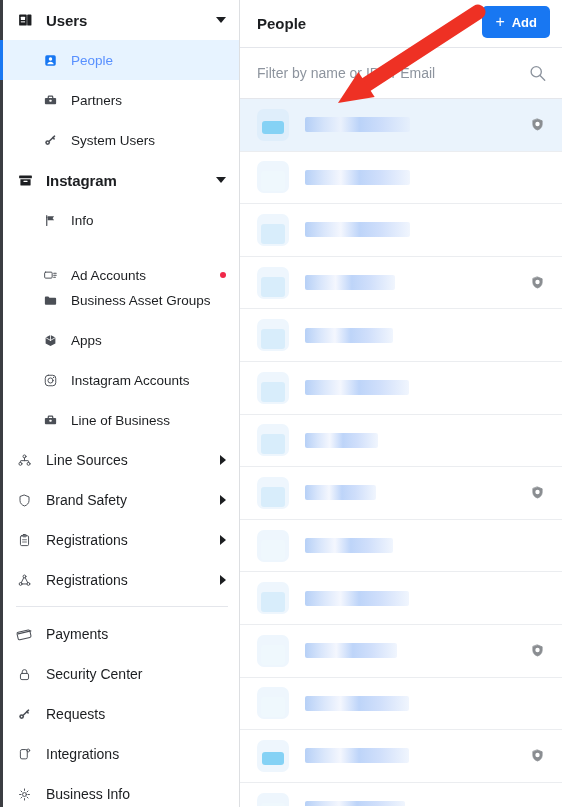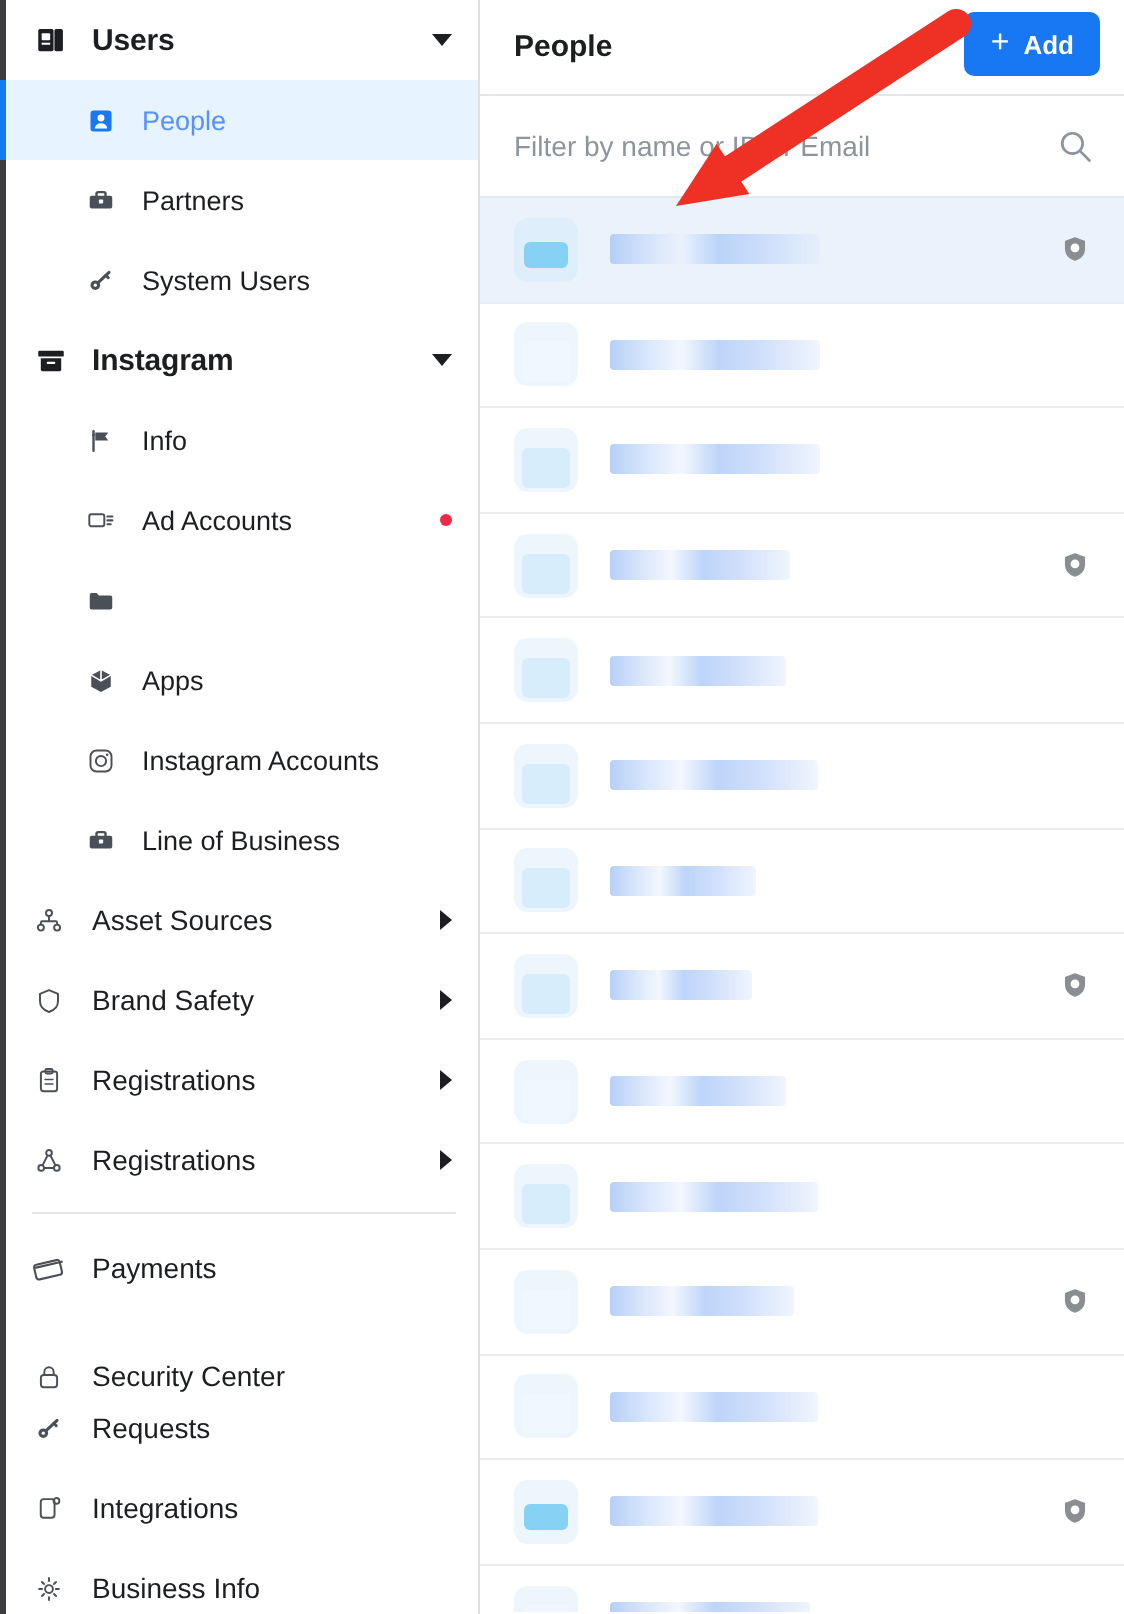--- a/index.html
+++ b/index.html
@@ -344,36 +344,37 @@
         <div class="nav-item sub" style="top:200px">
           <span class="it-icon">
             <svg width="15" height="15" viewBox="0 0 20 20" fill="none" stroke="currentColor" stroke-width="1.3" stroke-linecap="round" stroke-linejoin="round">
               <path d="M5 3.5v13" stroke="currentColor" stroke-width="1.6"></path>
               <path d="M6.2 4.4h8.6l-2 2.6 2 2.6H6.2z" fill="currentColor" stroke="none"></path>
               <circle cx="5" cy="6" r="0.9" fill="currentColor" stroke="none"></circle>
             </svg>
           </span>
           <span class="it-label">Info</span>
         </div>
-        <div class="nav-item sub" style="top:240px">
+        <div class="nav-item sub" style="top:255px">
           <span class="it-icon">
             <svg width="15" height="15" viewBox="0 0 20 20" fill="none" stroke="currentColor" stroke-width="1.3" stroke-linecap="round" stroke-linejoin="round">
               <rect x="2.2" y="5.5" width="10" height="8" rx="1.3"></rect>
               <path d="M14.3 7h3.3M14.3 9.6h3.3M14.3 12.2h2.2" stroke-width="1.4"></path>
             </svg>
           </span>
           <span class="it-label">Ad Accounts</span>
           <span class="red-dot"></span>
         </div>
         <div class="nav-item sub" style="top:280px">
           <span class="it-icon">
             <svg width="15" height="15" viewBox="0 0 20 20" fill="none" stroke="currentColor" stroke-width="1.3" stroke-linecap="round" stroke-linejoin="round">
               <path d="M2.5 6a1.3 1.3 0 0 1 1.3-1.3h3.3L8.6 6.3h7.6A1.3 1.3 0 0 1 17.5 7.6v6.8a1.3 1.3 0 0 1-1.3 1.3H3.8a1.3 1.3 0 0 1-1.3-1.3z" fill="currentColor" stroke="none"></path>
             </svg>
           </span>
+          <span class="it-label">Business Asset Groups</span>
         </div>
         <div class="nav-item sub" style="top:320px">
           <span class="it-icon">
             <svg width="15" height="15" viewBox="0 0 20 20" fill="none" stroke="currentColor" stroke-width="1.3" stroke-linecap="round" stroke-linejoin="round">
               <path d="M10 2.6l6.5 3.5v7.8L10 17.4 3.5 13.9V6.1z" fill="currentColor" stroke="none"></path>
               <path d="M10 2.6v7.3M10 9.9l6.5-3.8M10 9.9L3.5 6.1" stroke="#fff" stroke-width="1.1"></path>
             </svg>
           </span>
           <span class="it-label">Apps</span>
         </div>
@@ -399,21 +400,21 @@
         </div>
         <div class="nav-item top" style="top:440px">
           <span class="it-icon">
             <svg width="15" height="15" viewBox="0 0 20 20" fill="none" stroke="currentColor" stroke-width="1.3" stroke-linecap="round" stroke-linejoin="round">
               <circle cx="10" cy="4.6" r="2"></circle>
               <circle cx="4.6" cy="14.4" r="2"></circle>
               <circle cx="15.4" cy="14.4" r="2"></circle>
               <path d="M10 6.6v3.6M10 10.2H5.4c-.5 0-.8.3-.8.8v1.4M10 10.2h4.6c.5 0 .8.3.8.8v1.4"></path>
             </svg>
           </span>
-          <span class="it-label">Asset Sources</span>
+          <span class="it-label">Line Sources</span>
           <span class="arrow-right"></span>
         </div>
         <div class="nav-item top" style="top:480px">
           <span class="it-icon">
             <svg width="15" height="15" viewBox="0 0 20 20" fill="none" stroke="currentColor" stroke-width="1.3" stroke-linecap="round" stroke-linejoin="round">
               <path d="M10 2.8l6 2.4v5c0 3.4-2.5 6-6 7.1-3.5-1.1-6-3.7-6-7.1v-5z"></path>
             </svg>
           </span>
           <span class="it-label">Brand Safety</span>
           <span class="arrow-right"></span>
@@ -444,21 +445,21 @@
         <div class="nav-divider" style="top:606px"></div>
         <div class="nav-item top" style="top:614px">
           <span class="it-icon">
             <svg width="16" height="16" viewBox="0 0 20 20" fill="none" stroke="currentColor" stroke-width="1.3" stroke-linecap="round" stroke-linejoin="round">
               <rect x="1.8" y="6.4" width="16.4" height="9.4" rx="1.8" transform="rotate(-13 10 11)"></rect>
               <path d="M2.6 9.8l16-3.7" stroke-width="1.4"></path>
             </svg>
           </span>
           <span class="it-label">Payments</span>
         </div>
-        <div class="nav-item top" style="top:668px">
+        <div class="nav-item top" style="top:654px">
           <span class="it-icon">
             <svg width="15" height="15" viewBox="0 0 20 20" fill="none" stroke="currentColor" stroke-width="1.3" stroke-linecap="round" stroke-linejoin="round">
               <rect x="4.6" y="8.6" width="10.8" height="8.2" rx="2"></rect>
               <path d="M6.9 8.6V6.6a3.1 3.1 0 0 1 6.2 0v2"></path>
             </svg>
           </span>
           <span class="it-label">Security Center</span>
         </div>
         <div class="nav-item top" style="top:694px">
           <span class="it-icon">

